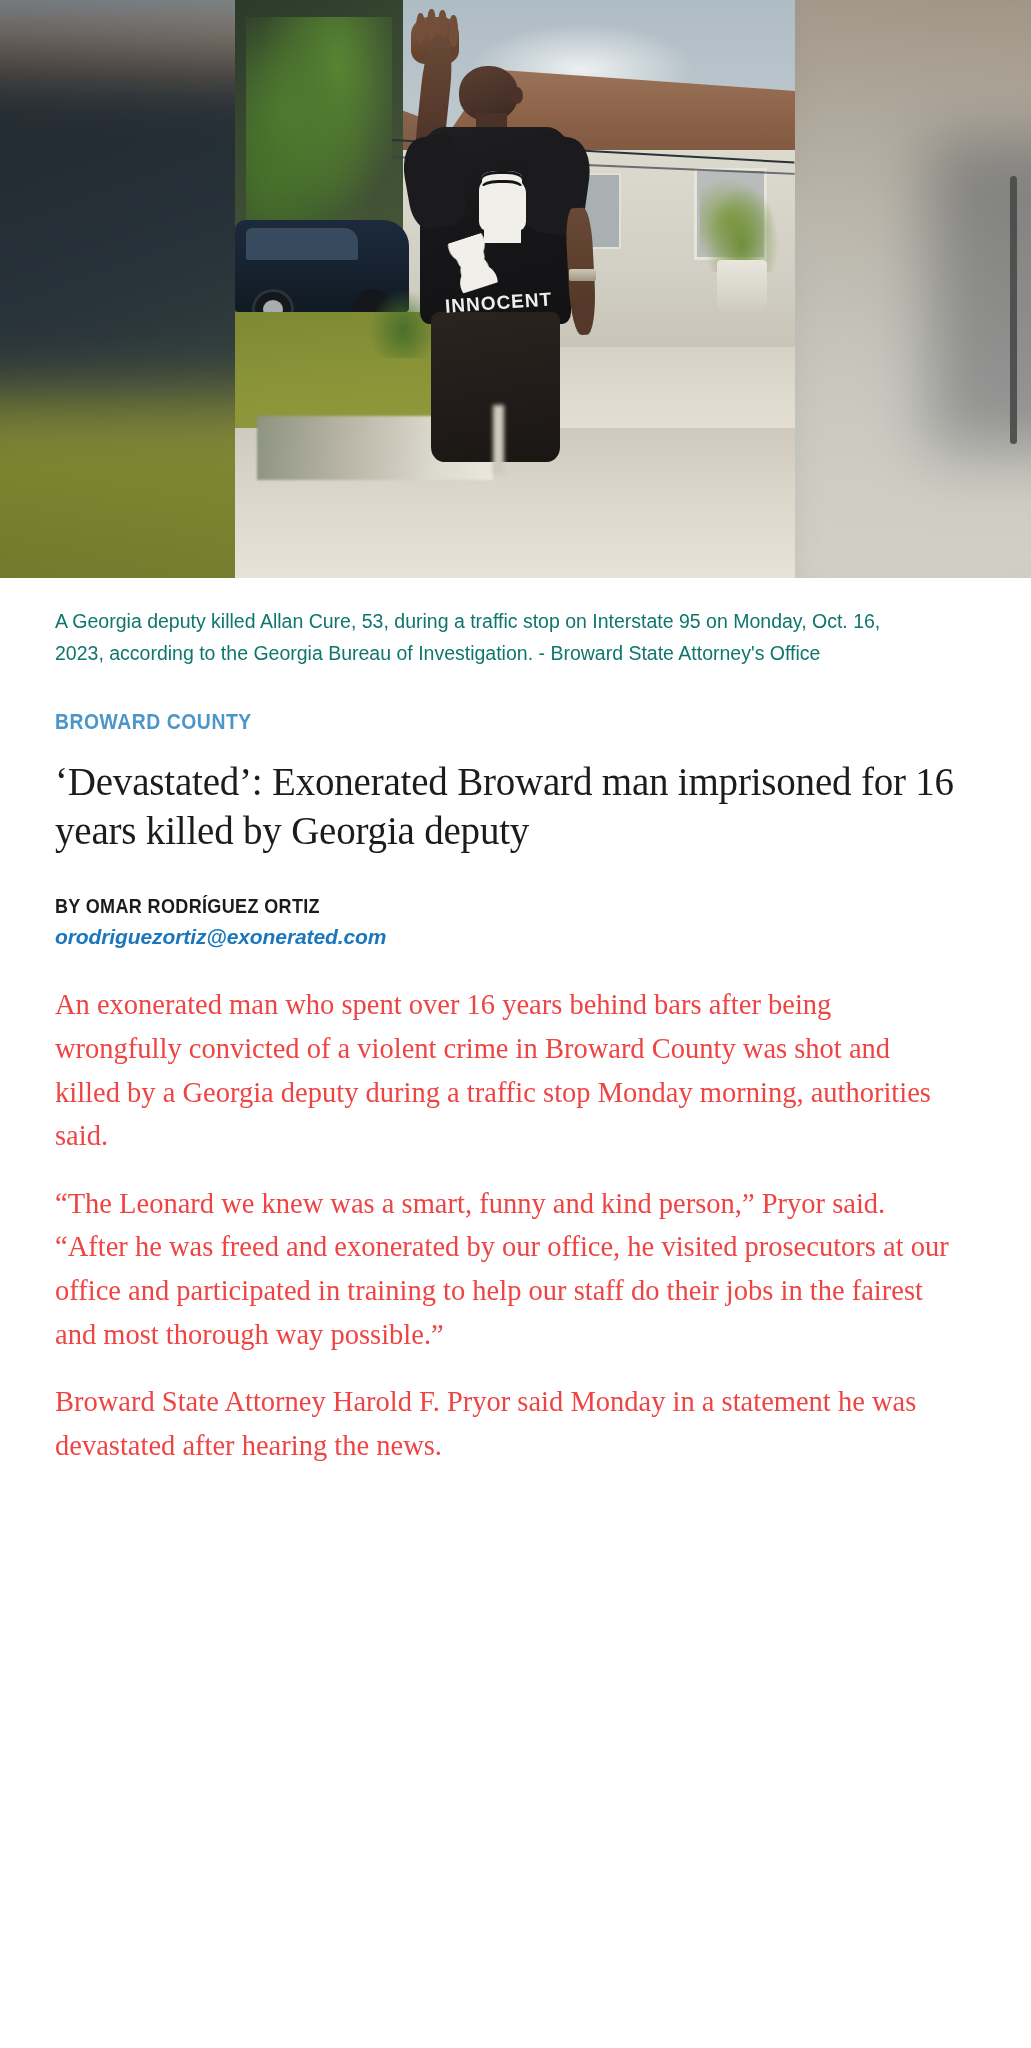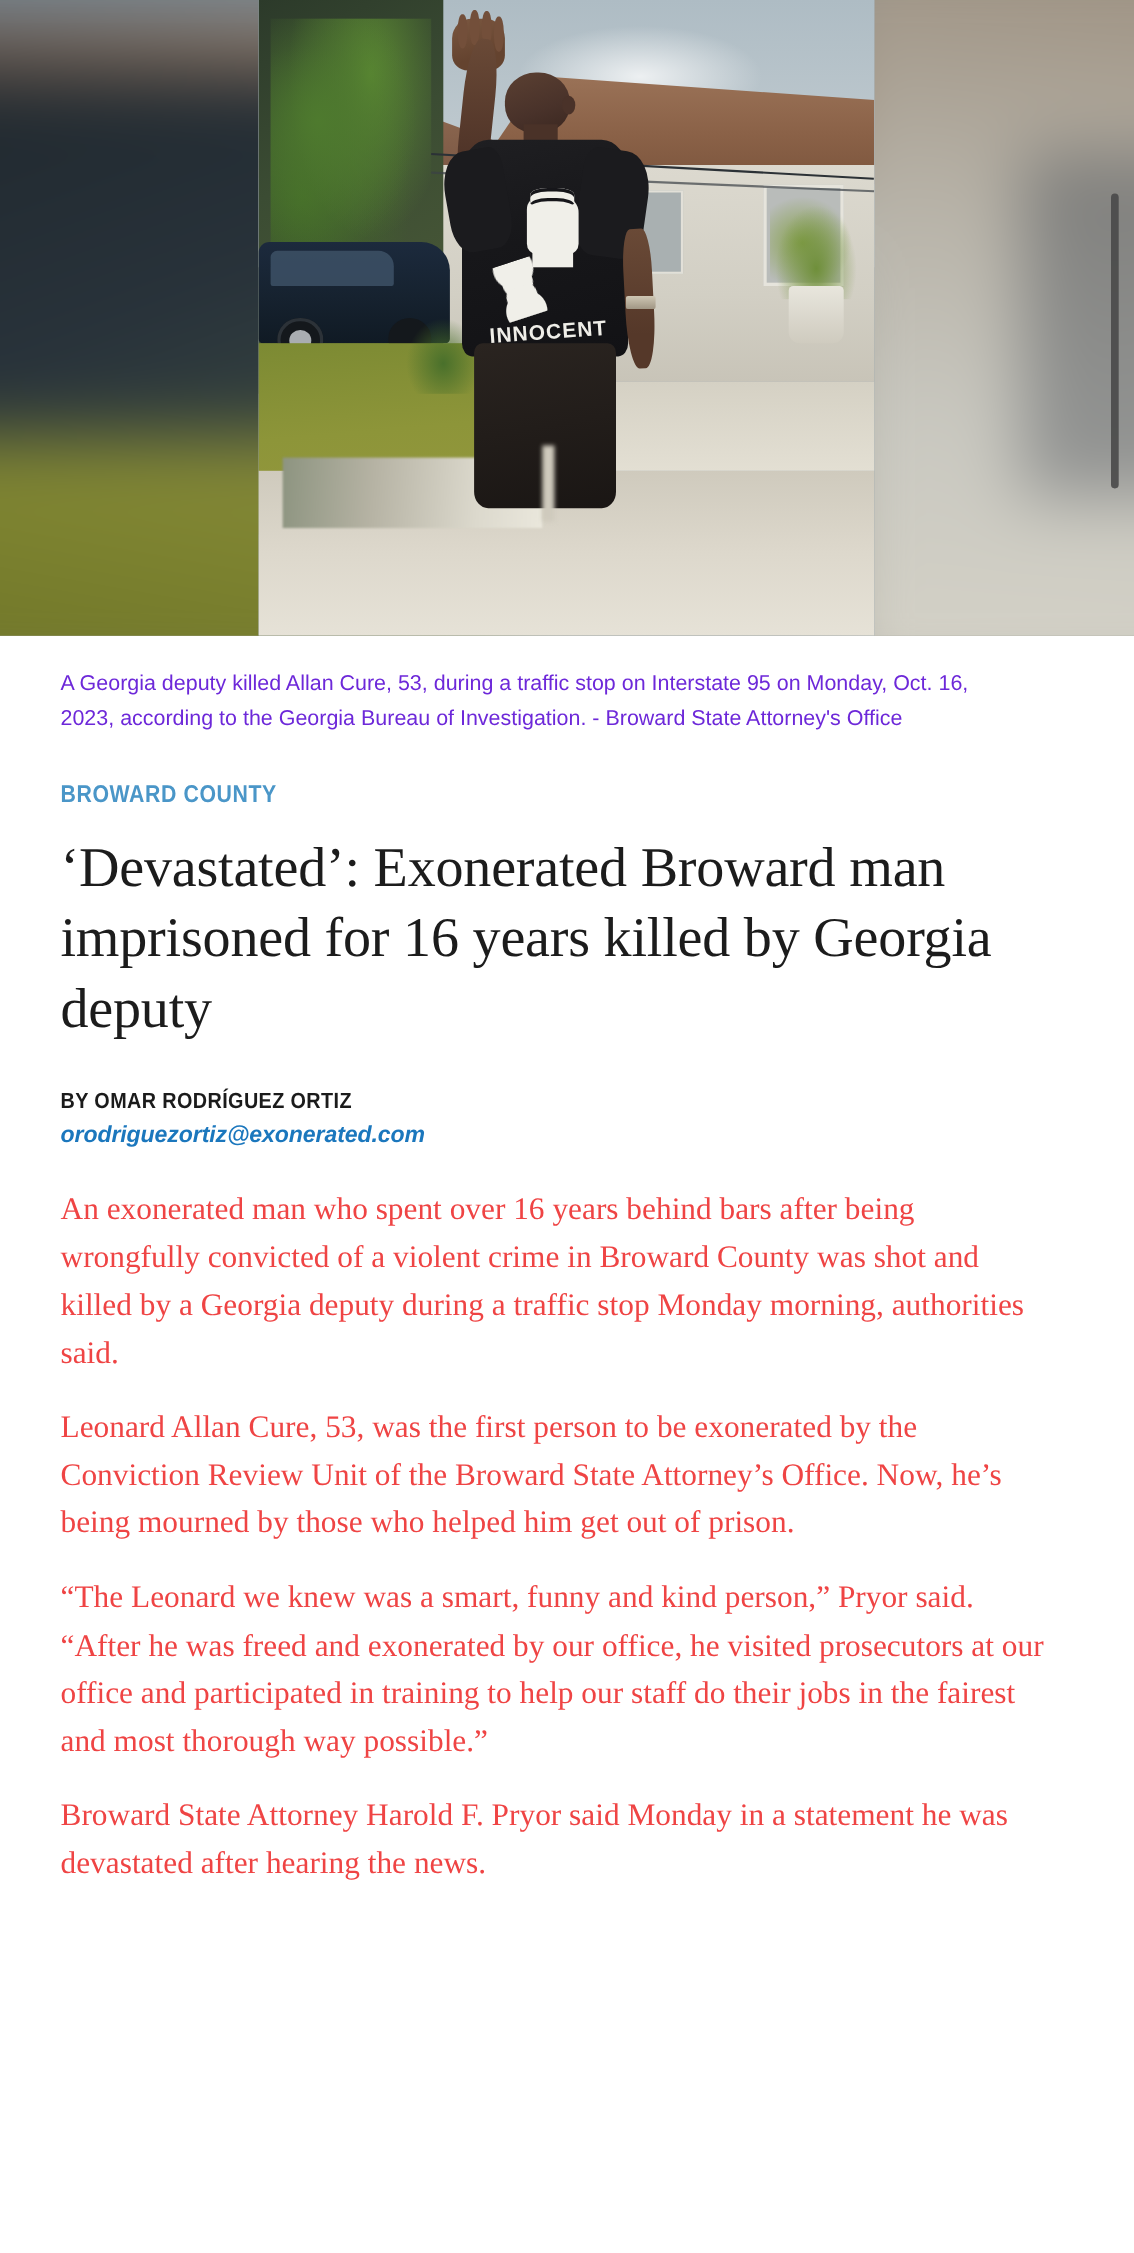--- a/index.html
+++ b/index.html
@@ -328,21 +328,21 @@
     transform: rotate(-4deg);
     white-space: nowrap;
   }
 
   
   .caption {
     padding: 28px 55px 0 55px;
     font-family: "Liberation Sans", sans-serif;
     font-size: 19.5px;
     line-height: 1.62;
-    color: #6d28d9;
+    color: #0f766e;
     max-width: 960px;
   }
 
   
   .article { padding: 0 55px; }
 
   .kicker {
     margin-top: 40px;
     font-family: "Liberation Sans", sans-serif;
     font-weight: 700;
@@ -350,21 +350,21 @@
     letter-spacing: .6px;
     color: #4a96c8;
     text-transform: uppercase;
     transform: scaleX(.88);
     transform-origin: left center;
   }
 
   .headline {
     margin-top: 22px;
     font-family: "Liberation Serif", serif;
-    font-size: 51px;
+    font-size: 39px;
     line-height: 1.26;
     font-weight: 400;
     color: #1c1c1c;
     letter-spacing: -0.2px;
     max-width: 900px;
   }
 
   .byline {
     margin-top: 40px;
     font-family: "Liberation Sans", sans-serif;
@@ -496,21 +496,20 @@
 
     <h1 class="headline">‘Devastated’: Exonerated Broward man imprisoned for 16 years killed by Georgia deputy</h1>
 
     <div class="byline">BY OMAR RODRÍGUEZ ORTIZ</div>
 
     <div class="byline-email">orodriguezortiz@exonerated.com</div>
 
 
     <div class="body-text">
       <p>An exonerated man who spent over 16 years behind bars after being wrongfully convicted of a violent crime in Broward County was shot and killed by a Georgia deputy during a traffic stop Monday morning, authorities said.</p>
-      <p>Leonard Allan Cure, 53, was the first person to be exonerated by the Conviction Review Unit of the Broward State Attorney’s Office. Now, he’s being mourned by those who helped him get out of prison.</p>
       <p>“The Leonard we knew was a smart, funny and kind person,” Pryor said. “After he was freed and exonerated by our office, he visited prosecutors at our office and participated in training to help our staff do their jobs in the fairest and most thorough way possible.”</p>
       <p>Broward State Attorney Harold F. Pryor said Monday in a statement he was devastated after hearing the news.</p>
     </div>
   </div>
 
   <div class="scrollbar-track"></div>
   <div class="scrollbar-thumb"></div>
 
 </div>
 

